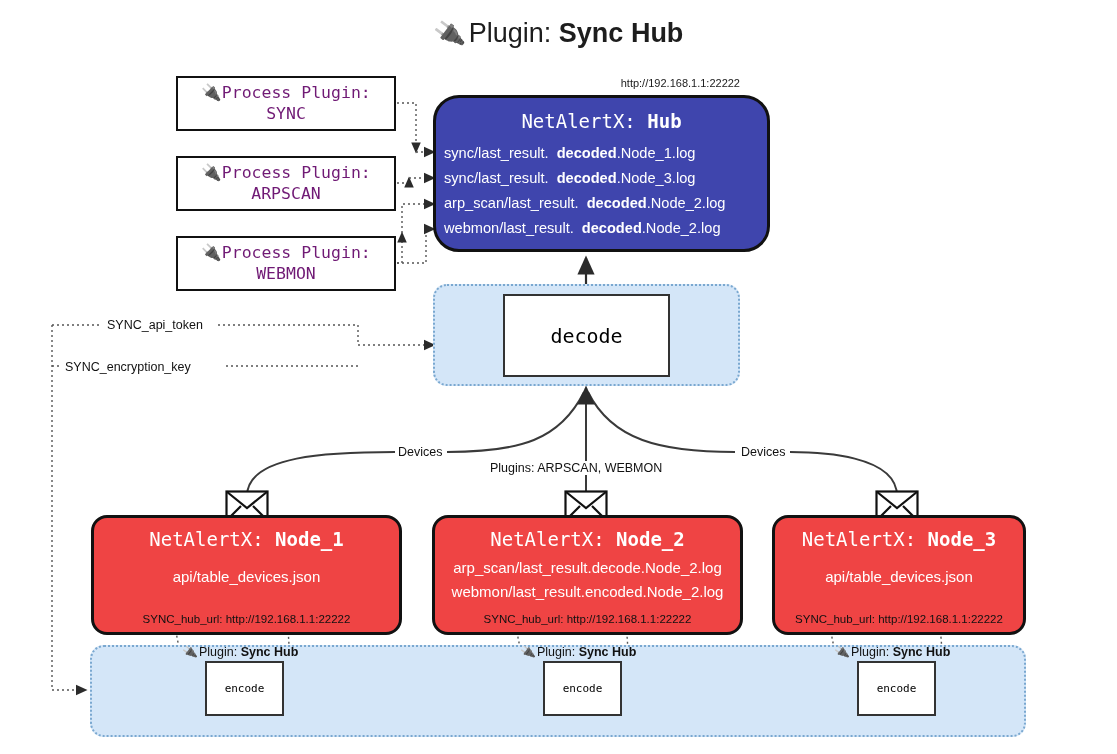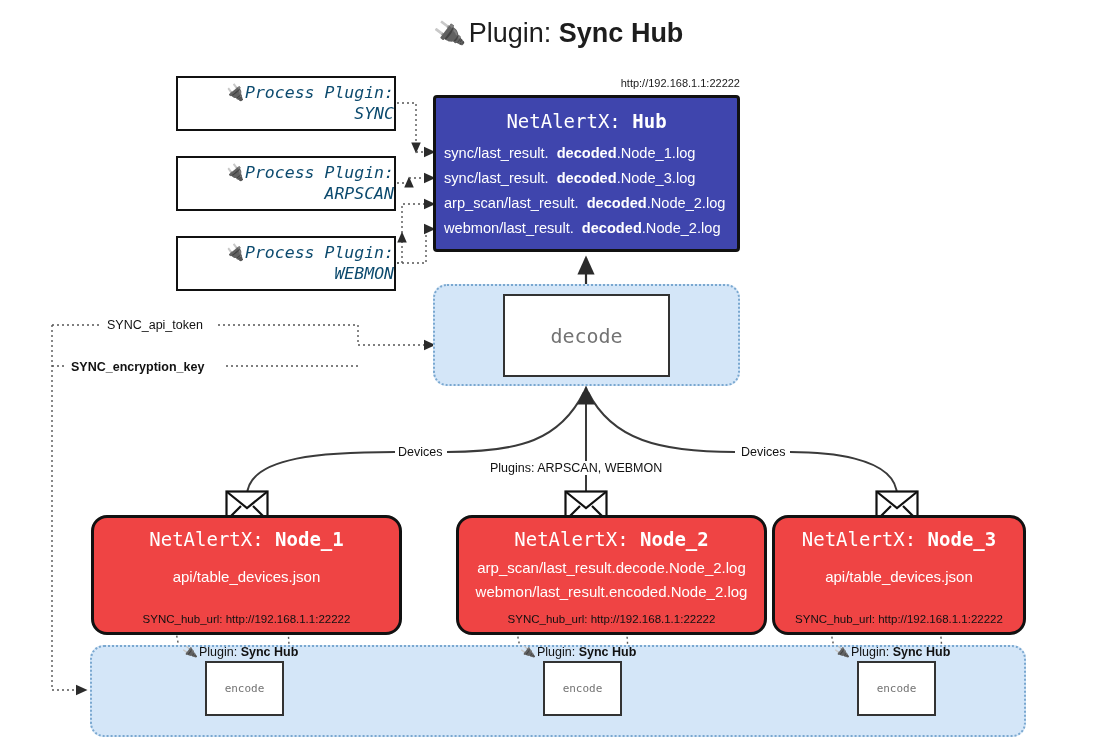--- a/index.html
+++ b/index.html
@@ -10,44 +10,44 @@
 
   
   #title{left:0;top:18px;width:1117px;text-align:center;font-size:27px;color:#1d1d1d;}
   #title .plug{font-size:25px;margin-right:4px;display:inline-block;transform:rotate(-8deg);}
   #title .b{font-weight:bold;}
 
   #hub-url{left:433px;top:77px;width:307px;text-align:right;font-size:11px;color:#1a1a1a;}
 
   
   .pbox{width:220px;height:55px;border:2px solid #111;background:#fff;
-        display:flex;flex-direction:column;align-items:flex-end;justify-content:center;
-        font-family:"DejaVu Sans Mono","Liberation Mono",monospace;font-size:16.5px;color:#0c4a6e;line-height:1.25;font-style:italic;}
+        display:flex;flex-direction:column;align-items:center;justify-content:center;
+        font-family:"DejaVu Sans Mono","Liberation Mono",monospace;font-size:16.5px;color:#701a75;line-height:1.25;}
   .pbox .l1{white-space:nowrap;}
   .pbox .l2{white-space:nowrap;}
   #pbox-sync{left:176px;top:76px;}
   #pbox-arp{left:176px;top:156px;}
   #pbox-web{left:176px;top:236px;}
 
   
-  #hub{left:433px;top:95px;width:307px;height:157px;background:#3f45ad;border:3px solid #111;
-       border-radius:4px;padding-top:12px;}
+  #hub{left:433px;top:95px;width:337px;height:157px;background:#3f45ad;border:3px solid #111;
+       border-radius:26px;padding-top:12px;}
   #hub .hub-title{text-align:center;font-family:"DejaVu Sans Mono","Liberation Mono",monospace;
        font-size:19px;color:#fff;margin-bottom:9px;}
   #hub .hub-title b{font-weight:bold;}
   #hub .logline{color:#ffffff;font-size:14.6px;line-height:1.72;padding-left:8px;white-space:nowrap;}
   #hub .logline b{font-weight:bold;margin-left:8px;}
 
   
   .lightbox{background:#d4e6f8;border:2px dotted #7aa8d0;border-radius:14px;}
   #decode-wrap{left:433px;top:284px;width:307px;height:102px;}
   #bottom-wrap{left:90px;top:645px;width:936px;height:92px;}
 
   .whitebox{background:#fff;border:2.5px solid #333;display:flex;align-items:center;justify-content:center;
-            font-family:"DejaVu Sans Mono","Liberation Mono",monospace;color:#737373;}
+            font-family:"DejaVu Sans Mono","Liberation Mono",monospace;color:#000000;}
   #decode{left:503px;top:294px;width:167px;height:83px;font-size:20px;}
   .encodebox{width:79px;height:55px;font-size:11px;}
   #encode1{left:205px;top:661px;}
   #encode2{left:543px;top:661px;}
   #encode3{left:857px;top:661px;}
 
   .plugin-tag{font-size:12.5px;color:#111;white-space:nowrap;}
   .plugin-tag .plug{font-size:12px;display:inline-block;transform:rotate(-8deg);margin-right:1px;}
   .plugin-tag b{font-weight:bold;}
   #ptag1{left:183px;top:645px;}
@@ -55,33 +55,33 @@
   #ptag3{left:835px;top:645px;}
 
   
   .node{background:#ef4444;border:3px solid #111;border-radius:16px;padding-top:10px;}
   .node .ntitle{text-align:center;font-family:"DejaVu Sans Mono","Liberation Mono",monospace;
                 font-size:19px;color:#fff;}
   .node .ntitle b{font-weight:bold;}
   .node .nline{text-align:center;color:#fff;font-size:15px;line-height:1.6;white-space:nowrap;}
   .node .nurl{position:absolute;left:0;right:0;bottom:7px;text-align:center;font-size:11.5px;color:#111;}
   #node1{left:91px;top:515px;width:311px;height:120px;}
-  #node2{left:456px;top:515px;width:311px;height:120px;}
+  #node2{left:432px;top:515px;width:311px;height:120px;}
   #node3{left:772px;top:515px;width:254px;height:120px;}
   #node1 .nl-wrap{margin-top:15px;}
   #node3 .nl-wrap{margin-top:15px;}
   #node2 .nl-wrap{margin-top:6px;}
 
   
   .elabel{font-size:12.5px;color:#111;white-space:nowrap;background:#fff;padding:0 3px;}
   #lbl-dev1{left:395px;top:445px;}
   #lbl-dev2{left:738px;top:445px;}
   #lbl-plugins{left:487px;top:461px;}
   #lbl-token{left:104px;top:318px;}
-  #lbl-key{left:68px;top:360px;font-weight:bold;}
+  #lbl-key{left:62px;top:360px;}
 
   svg#wires{position:absolute;left:0;top:0;width:1117px;height:754px;pointer-events:none;}
 </style>
 </head>
 <body>
 
 <div id="stage">
 
   <svg id="wires" viewBox="0 0 1117 754">
     <defs>

